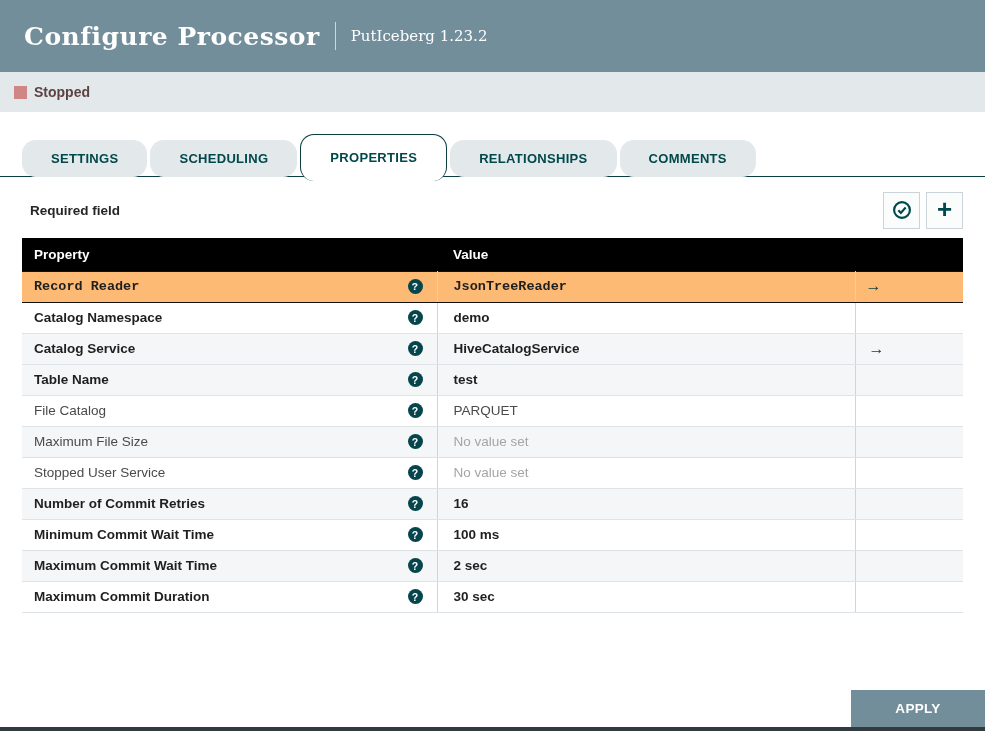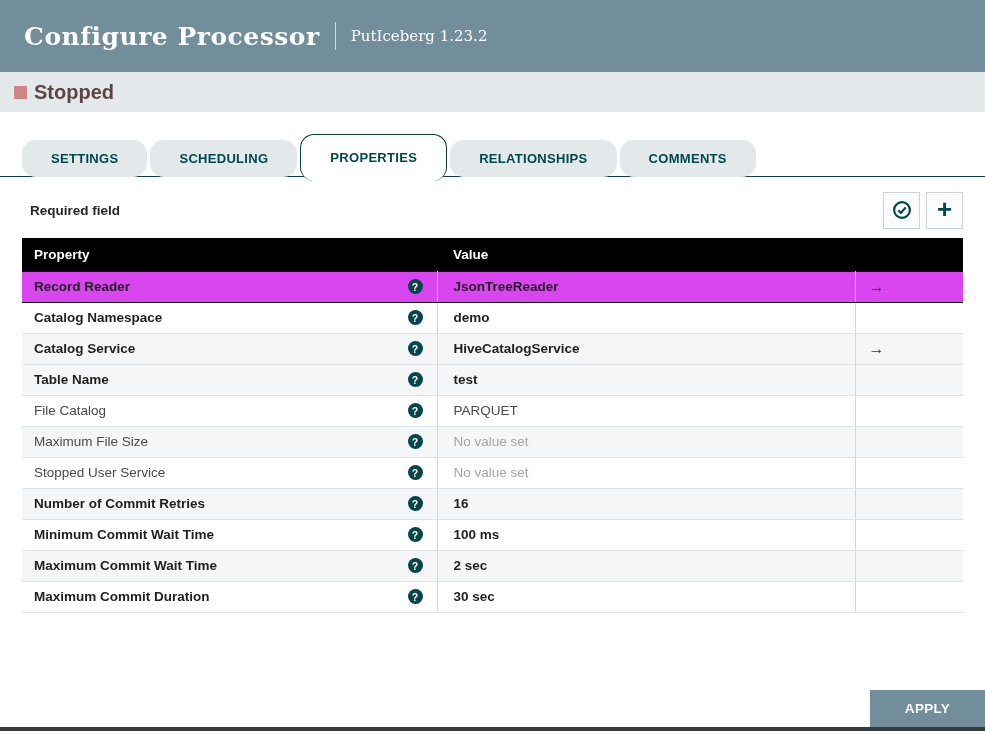--- a/index.html
+++ b/index.html
@@ -46,21 +46,21 @@
     display: flex;
     align-items: center;
     padding-left: 14px;
   }
   .stopped-square {
     width: 13px; height: 13px;
     background: #d18686;
     margin-right: 7px;
   }
   .status-label {
-    font-size: 20px;
+    font-size: 14px;
     font-weight: bold;
     color: #5e4343;
   }
 
   
   .tabbar { position: relative; height: 69px; }
   .tabline {
     position: absolute; left: 0; right: 0; bottom: 4px;
     height: 1px; background: #0b3c40; z-index: 0;
   }
@@ -138,23 +138,24 @@
     color: #4a4a4a;
     border-bottom: 1px solid #dde3e6;
     background: #ffffff;
     overflow: hidden;
     white-space: nowrap;
   }
   .prop-table tbody tr.alt td { background: #f4f6f7; }
   .prop-table tbody tr.required td.td-prop,
   .prop-table tbody tr.required td.td-val { font-weight: bold; color: #1f1f1f; }
   .prop-table tbody tr.highlight td {
-    background: #d946ef;
+    background: #fdba74;
     border-top: 1px solid #111111;
     border-bottom: 1px solid #111111;
+    font-family: Liberation Mono, monospace;
   }
   td.td-prop {
     padding: 0 0 0 12px;
     border-right: 1px solid #ccd6da;
   }
   td.td-val {
     padding: 0 0 0 16px;
     border-right: 1px solid #ccd6da;
   }
   td.td-go { padding: 0 0 0 13px; }
@@ -187,21 +188,21 @@
     display: flex;
   }
   .btn {
     height: 37px;
     display: flex; align-items: center; justify-content: center;
     font-size: 13.5px; font-weight: bold;
     letter-spacing: 0.3px;
     cursor: pointer;
   }
   .btn-cancel { width: 140px; background: #e3e8eb; color: #004849; }
-  .btn-apply  { width: 115px; background: #728e9b; color: #ffffff; text-align: center; }
+  .btn-apply  { width: 134px; background: #728e9b; color: #ffffff; text-align: center; }
   .window-bottom-edge {
     position: absolute; left: 0; right: 0; bottom: 0;
     height: 4px; background: #333b3e;
   }
 </style>
 </head>
 <body>
 
 <div class="dlg-header">
   <span class="dlg-title">Configure Processor</span>

